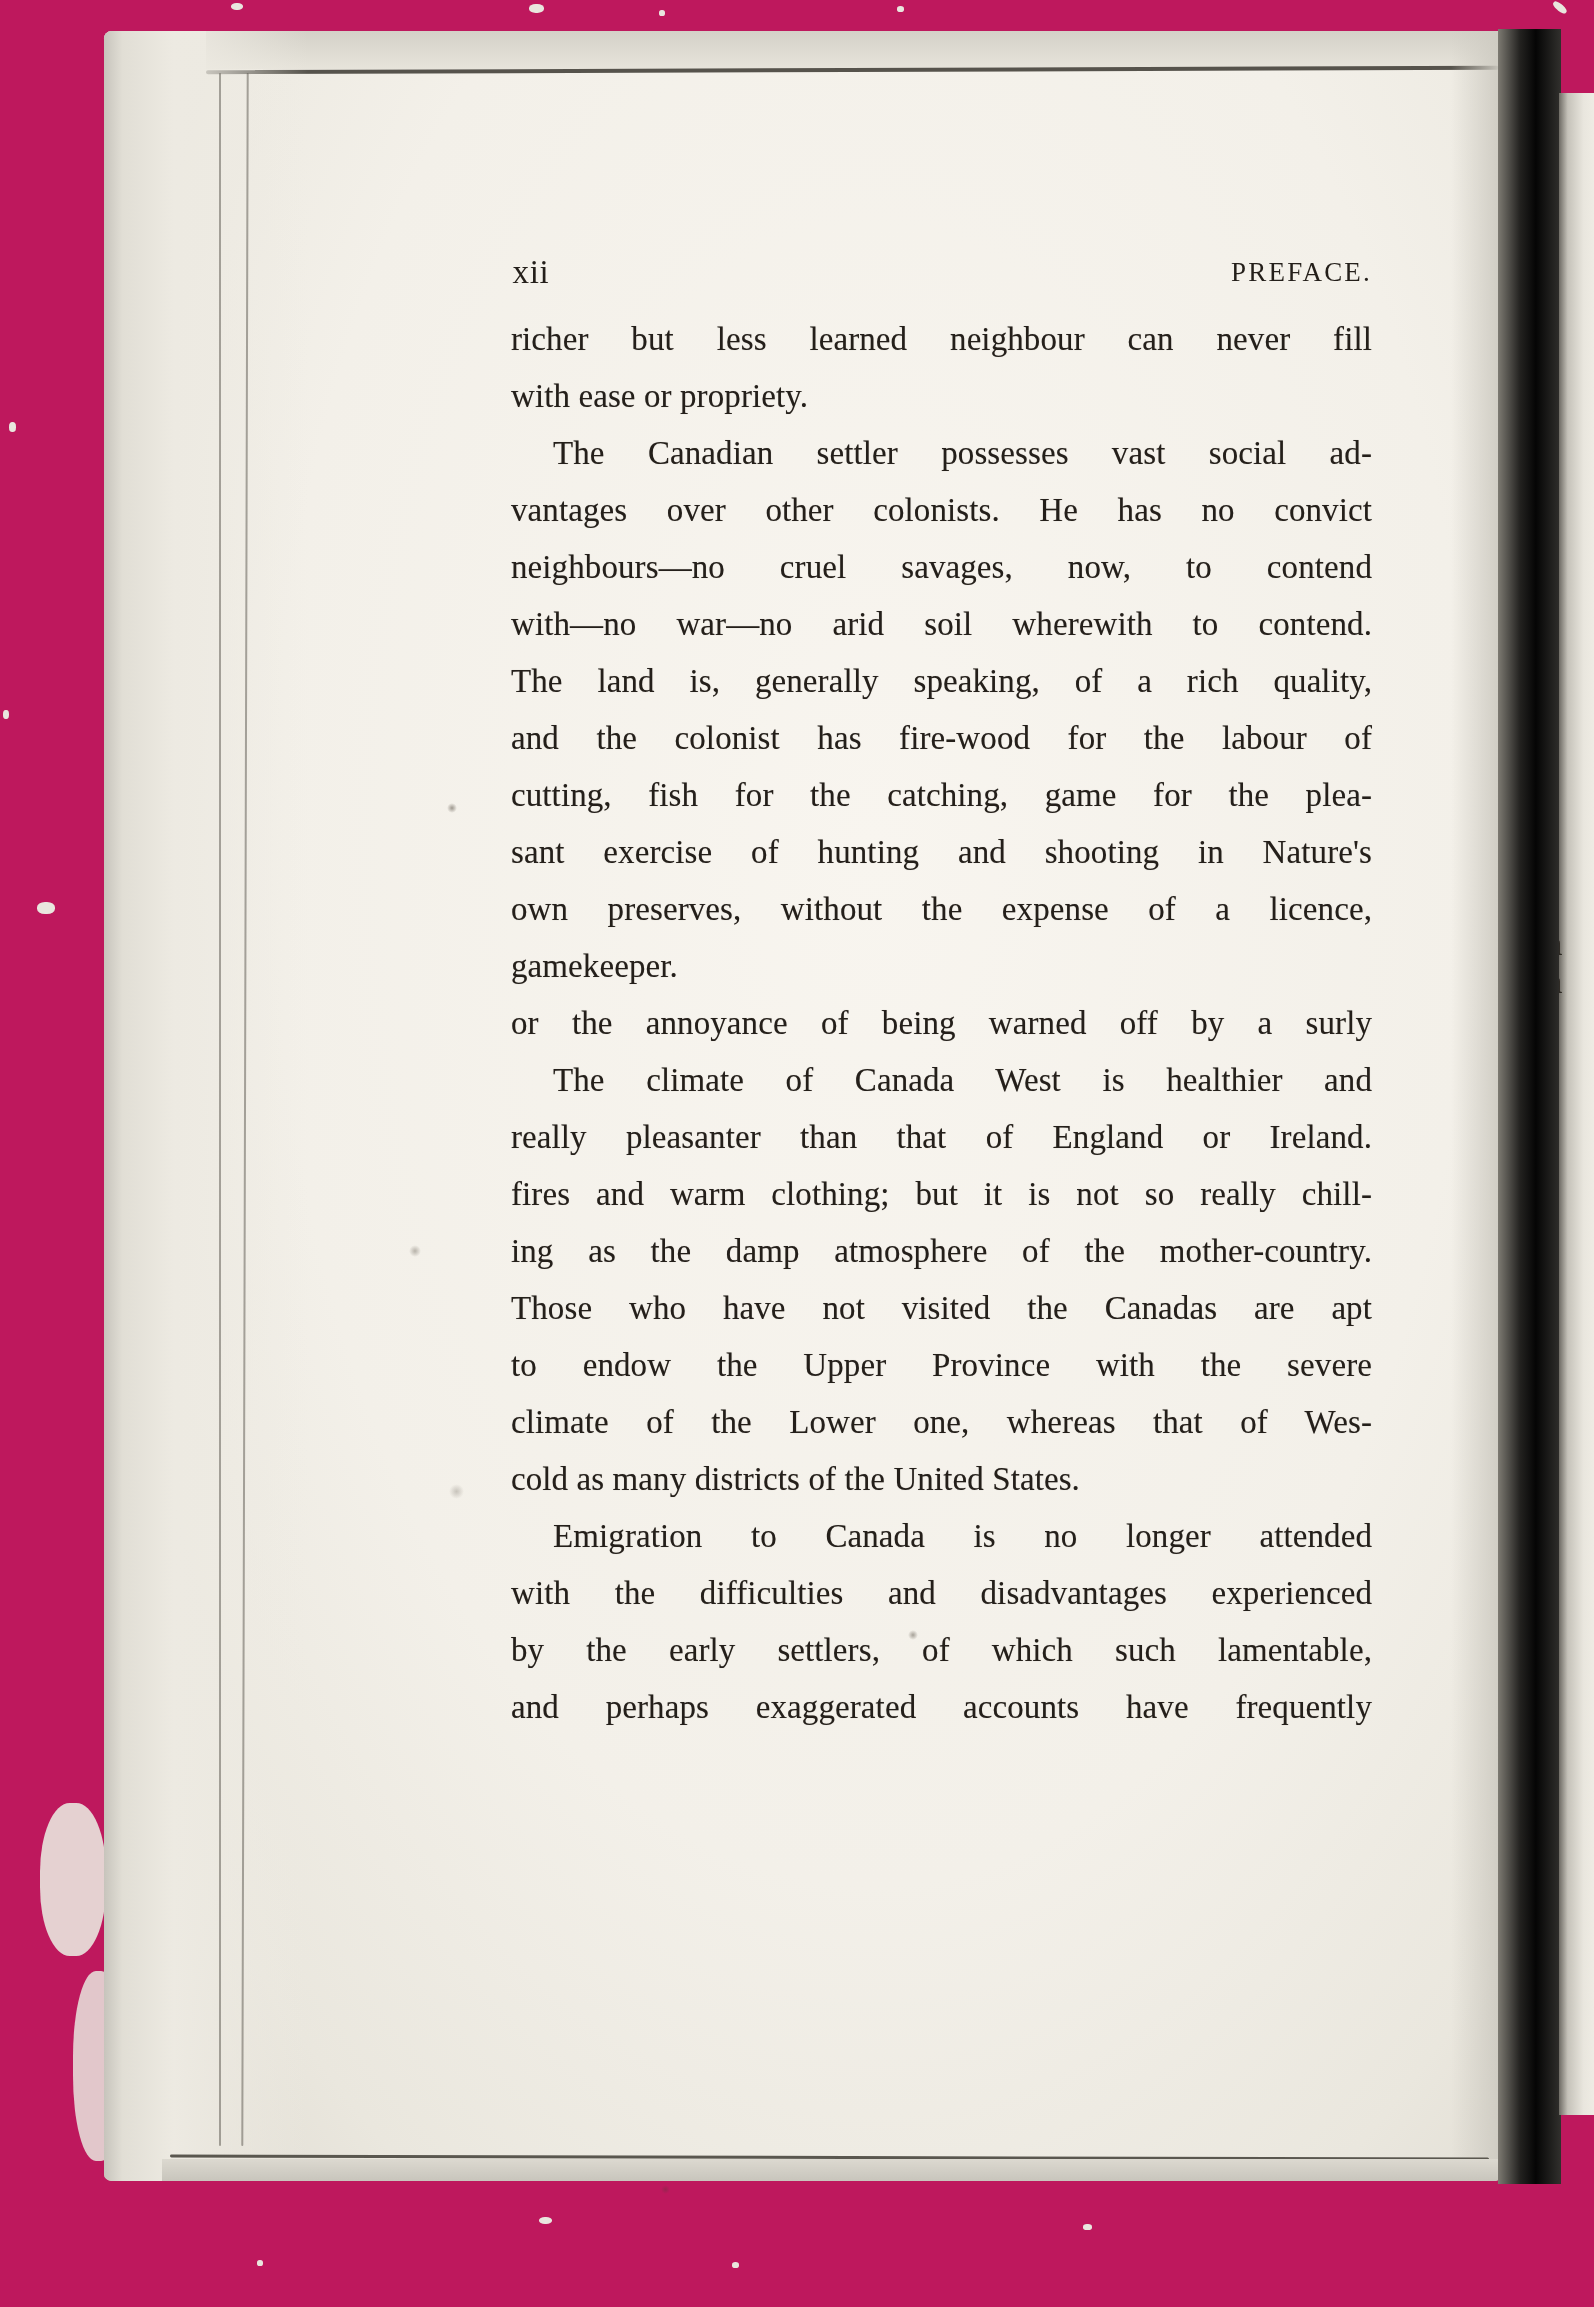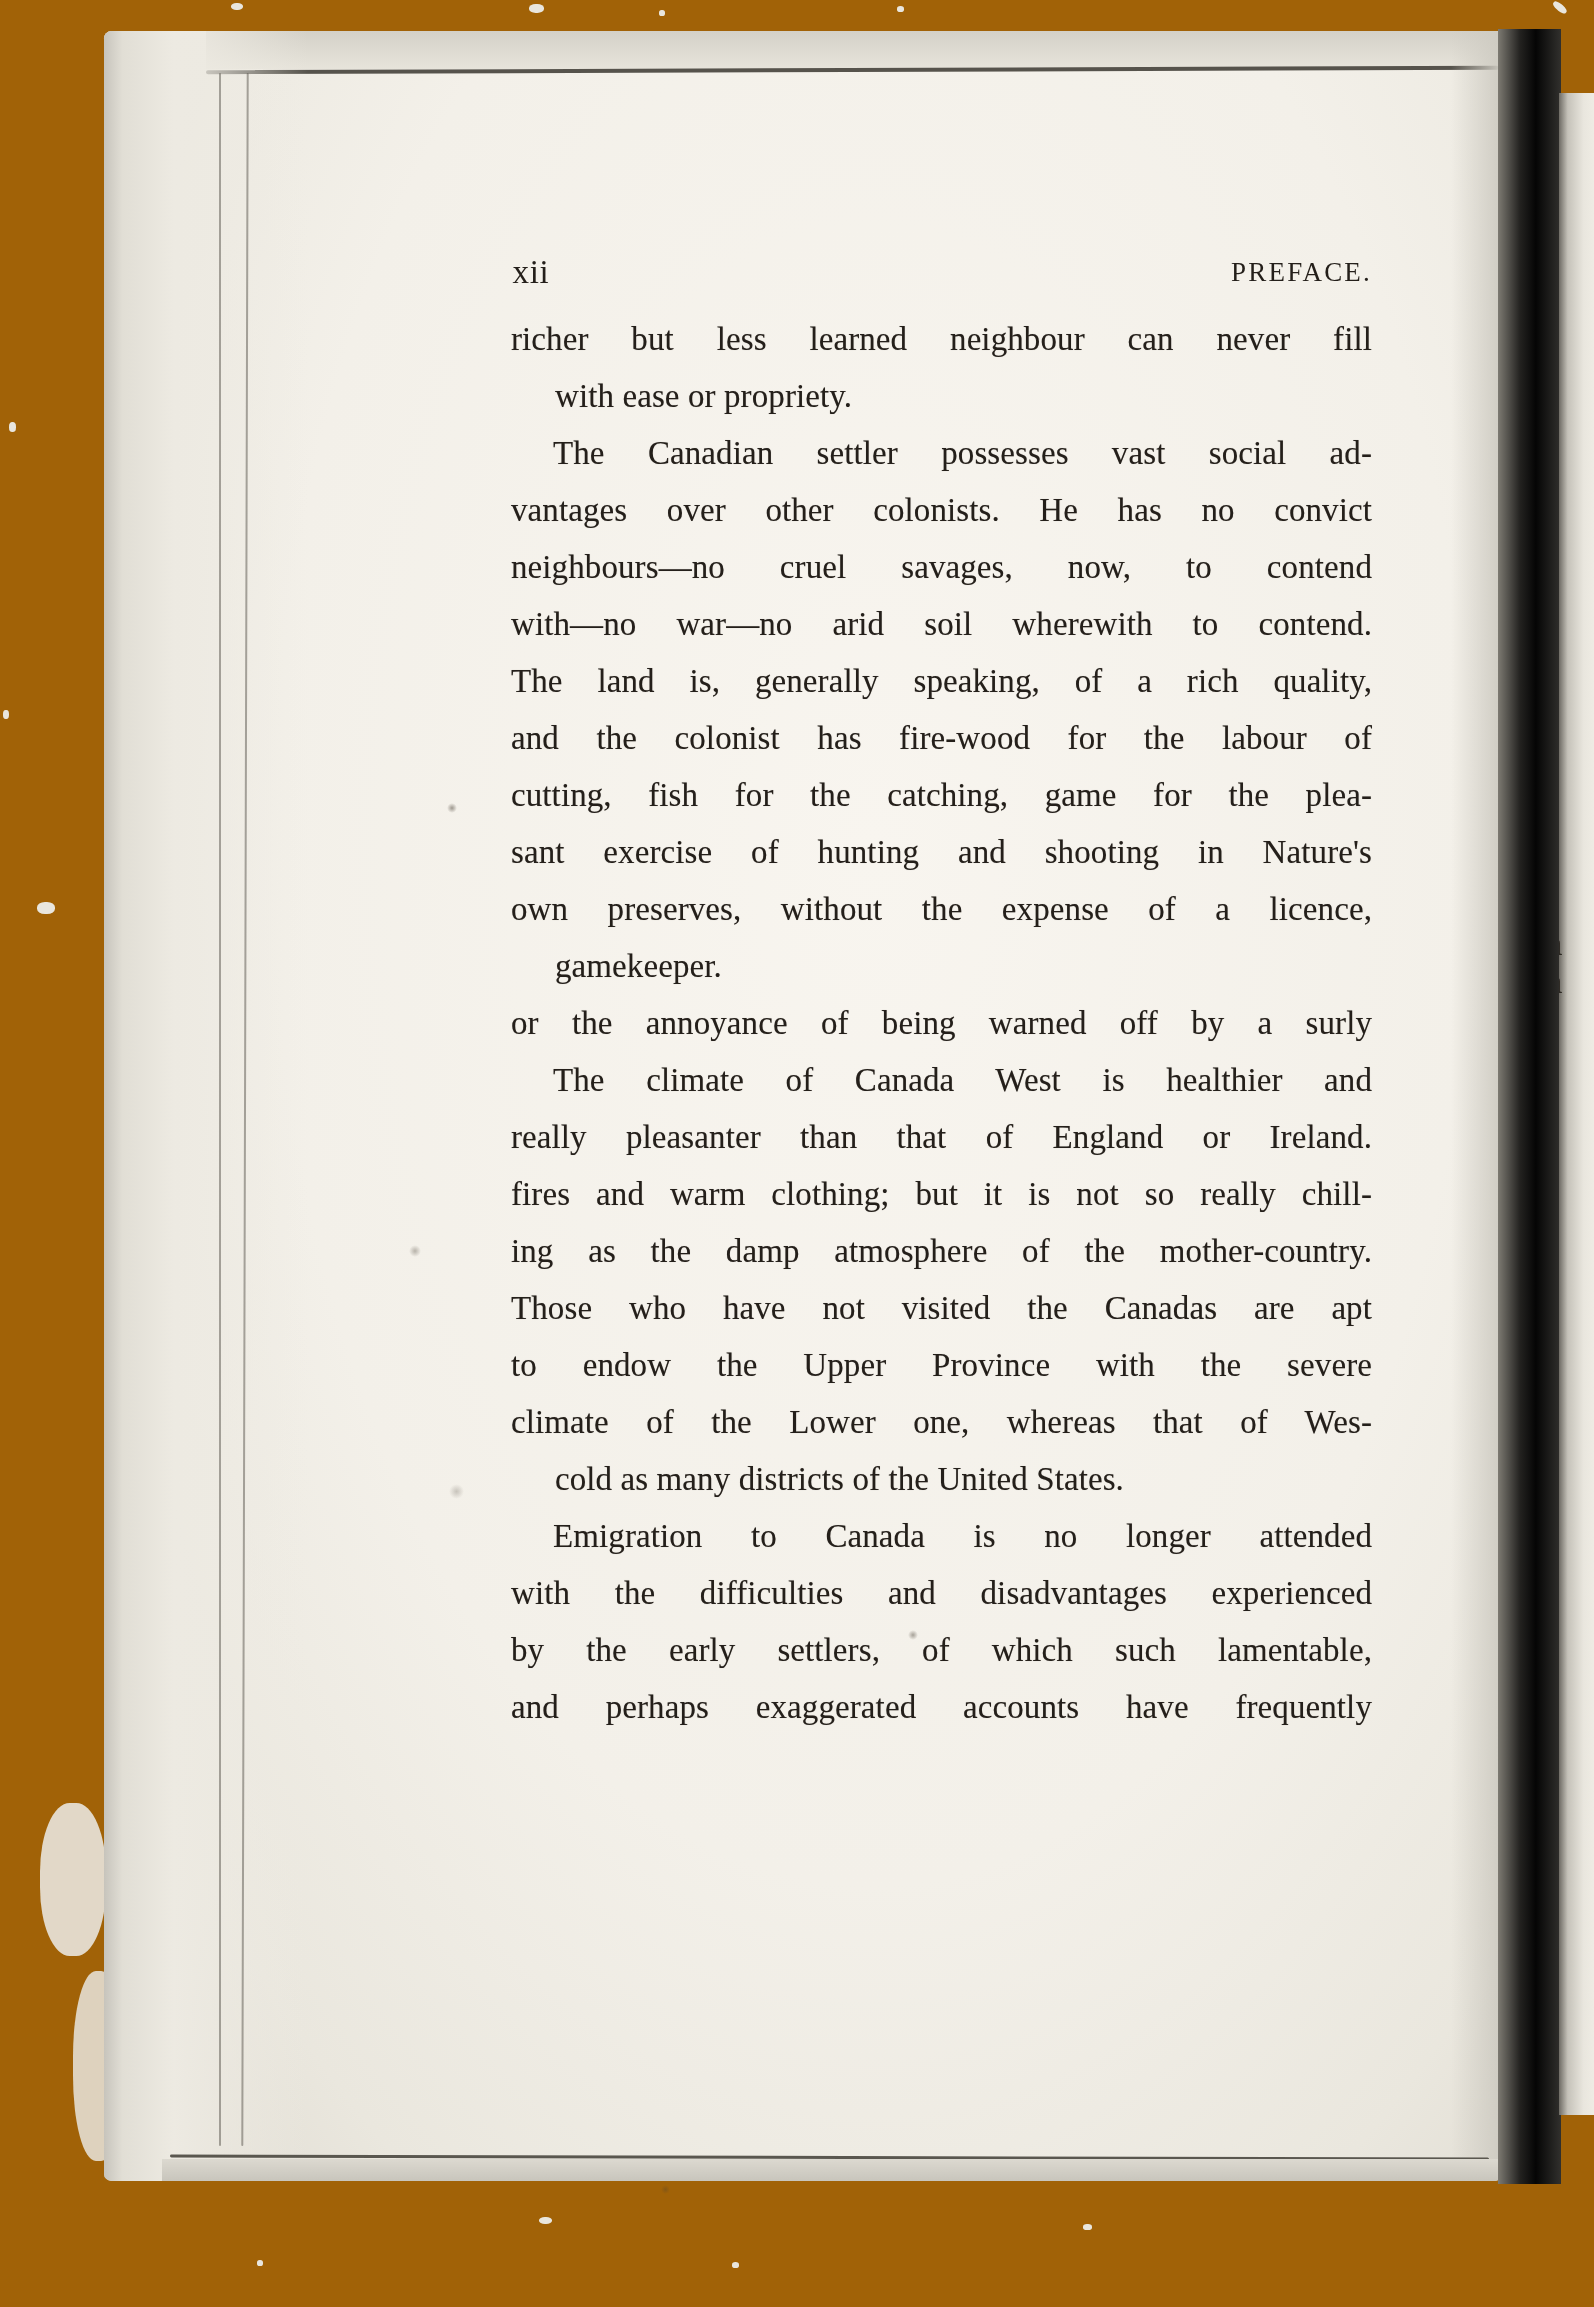--- a/index.html
+++ b/index.html
@@ -1,18 +1,18 @@
 <!DOCTYPE html>
 <html style="font-size:11.7px"><head>
 <meta charset="utf-8">
 <style>
   html,body{margin:0;padding:0;background:#000;}
   .canvas{
     position:relative;width:1594px;height:2307px;overflow:hidden;
-    background:#a16207;
+    background:#be185d;
     font-family:"Liberation Serif","DejaVu Serif",serif;
   }
   
   .page{
     position:absolute;left:104px;top:31px;width:1398px;height:2150px;
     border-radius:7.3px;
     background:radial-gradient(ellipse at 55% 38%, #f8f5ef 0%, #f3f0e9 55%, #eae7de 82%, #ddd9cf 100%);
   }
   .left-edge{
     position:absolute;left:0;top:0;bottom:0;width:204px;border-radius:7.3px 0 0 7.3px;
@@ -45,21 +45,21 @@
   .text{position:absolute;left:407px;top:0;width:861px;color:#241f1a;}
   .hdr{position:absolute;top:219px;left:0;width:100%;height:47px;}
   .folio{position:absolute;left:1.5px;top:4.4px;font-size:33px;letter-spacing:0.7px;}
   .rtitle{display:block;text-align:right;font-size:27px;letter-spacing:2.2px;padding-top:7.3px;}
   .bodytext{position:absolute;top:280px;left:0;width:100%;}
   .ln{
     line-height:57px;font-size:33px;letter-spacing:0.1px;
     text-align:justify;text-align-last:justify;
     text-shadow:0 0 0.7px rgba(36,31,26,.35);
   }
-  .ln.end{text-align-last:left;margin-left:44px;}
+  .ln.end{text-align-last:left;}
   .ln.ind{text-indent:42px;}
   
   .speck{position:absolute;background:#e9e6de;border-radius:45%;}
   .stain{position:absolute;border-radius:50%;
     background:radial-gradient(circle,rgba(70,62,50,.5),rgba(70,62,50,0) 70%);}
 </style>
 </head>
 <body>
 
 <div class="canvas">

